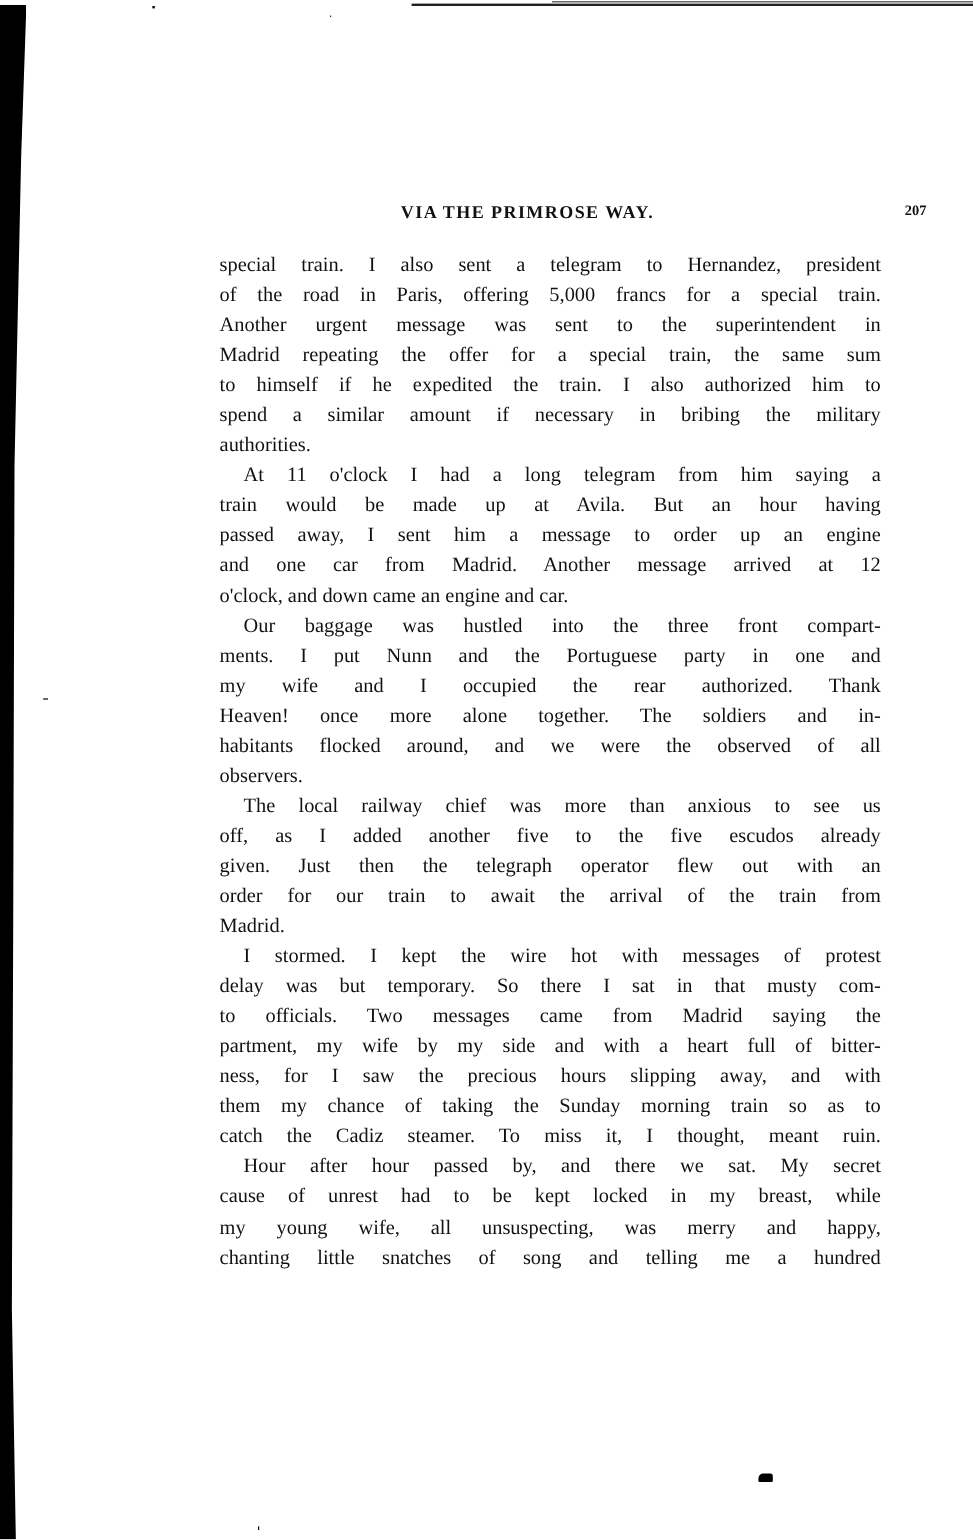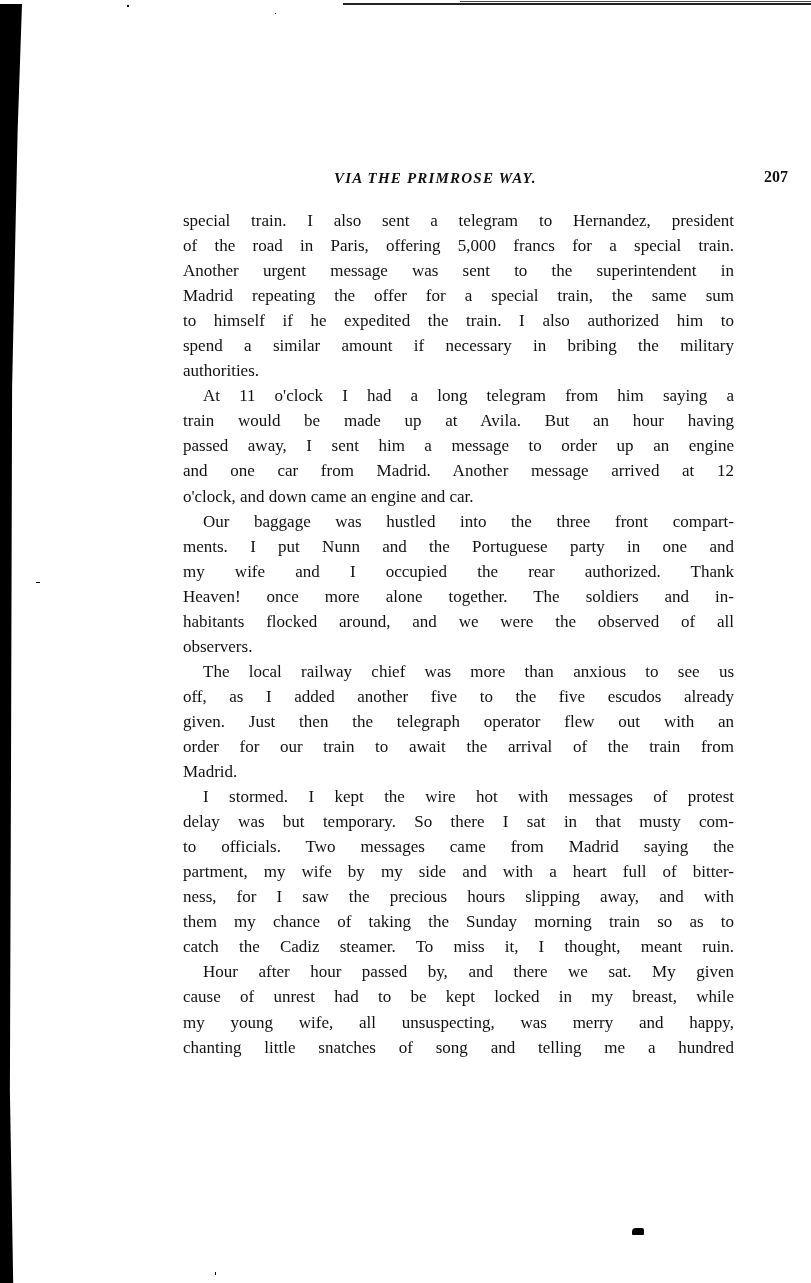--- a/index.html
+++ b/index.html
@@ -16,24 +16,24 @@
     position: absolute; top: 3px; left: 343px; width: 468px; height: 2px; background: #222;
   }
   .top-rule2 {
     position: absolute; top: 1px; left: 460px; width: 351px; height: 1px; background: #444;
   }
   .running-head {
     position: absolute; top: 170px; left: 186px; width: 606px; height: 24px;
     font-family: "Liberation Serif", serif; font-weight: bold;
   }
   .running-head .title {
-    position: absolute; left: 148px; top: 0; font-size: 15px; letter-spacing: 1.2px; font-style: italic;
+    position: absolute; left: 148px; top: 0; font-size: 15px; letter-spacing: 1.2px;
   }
   .running-head .folio {
-    position: absolute; right: 4px; top: -2px; font-size: 16px;
+    position: absolute; right: 20px; top: -2px; font-size: 12px;
   }
   .text-block {
     position: absolute; top: 208px; left: 183px; width: 551px;
     font-size: 17px; line-height: 25.05px; text-align: justify;
   }
   .line {
     display: block; white-space: nowrap; text-align: justify; text-align-last: justify; height: 25.05px;
   }
   .line.last { text-align-last: left; }
   .line.indent { padding-left: 20px; }
@@ -96,21 +96,21 @@
     <span class="line indent">I stormed.  I kept the wire hot with messages of protest</span>
     <span class="line">delay was but temporary.  So there I sat in that musty com-</span>
     <span class="line">to officials.  Two messages came from Madrid saying the</span>
     <span class="line">partment, my wife by my side and with a heart full of bitter-</span>
     <span class="line">ness, for I saw the precious hours slipping away, and with</span>
     <span class="line">them my chance of taking the Sunday morning train so as to</span>
     <span class="line">catch the Cadiz steamer.  To miss it, I thought, meant ruin.</span>
   </div>
 
   <div>
-    <span class="line indent">Hour after hour passed by, and there we sat.  My given</span>
+    <span class="line indent">Hour after hour passed by, and there we sat.  My secret</span>
     <span class="line">cause of unrest had to be kept locked in my breast, while</span>
     <span class="line">my young wife, all unsuspecting, was merry and happy,</span>
     <span class="line">chanting little snatches of song and telling me a hundred</span>
   </div>
 </div>
 
 <div class="mark"></div>
 <div class="speck" style="left:127px;top:5px;width:2px;height:2px;"></div>
 <div class="speck" style="left:275px;top:13px;width:1px;height:1px;"></div>
 <div class="speck" style="left:36px;top:582px;width:4px;height:1px;"></div>

